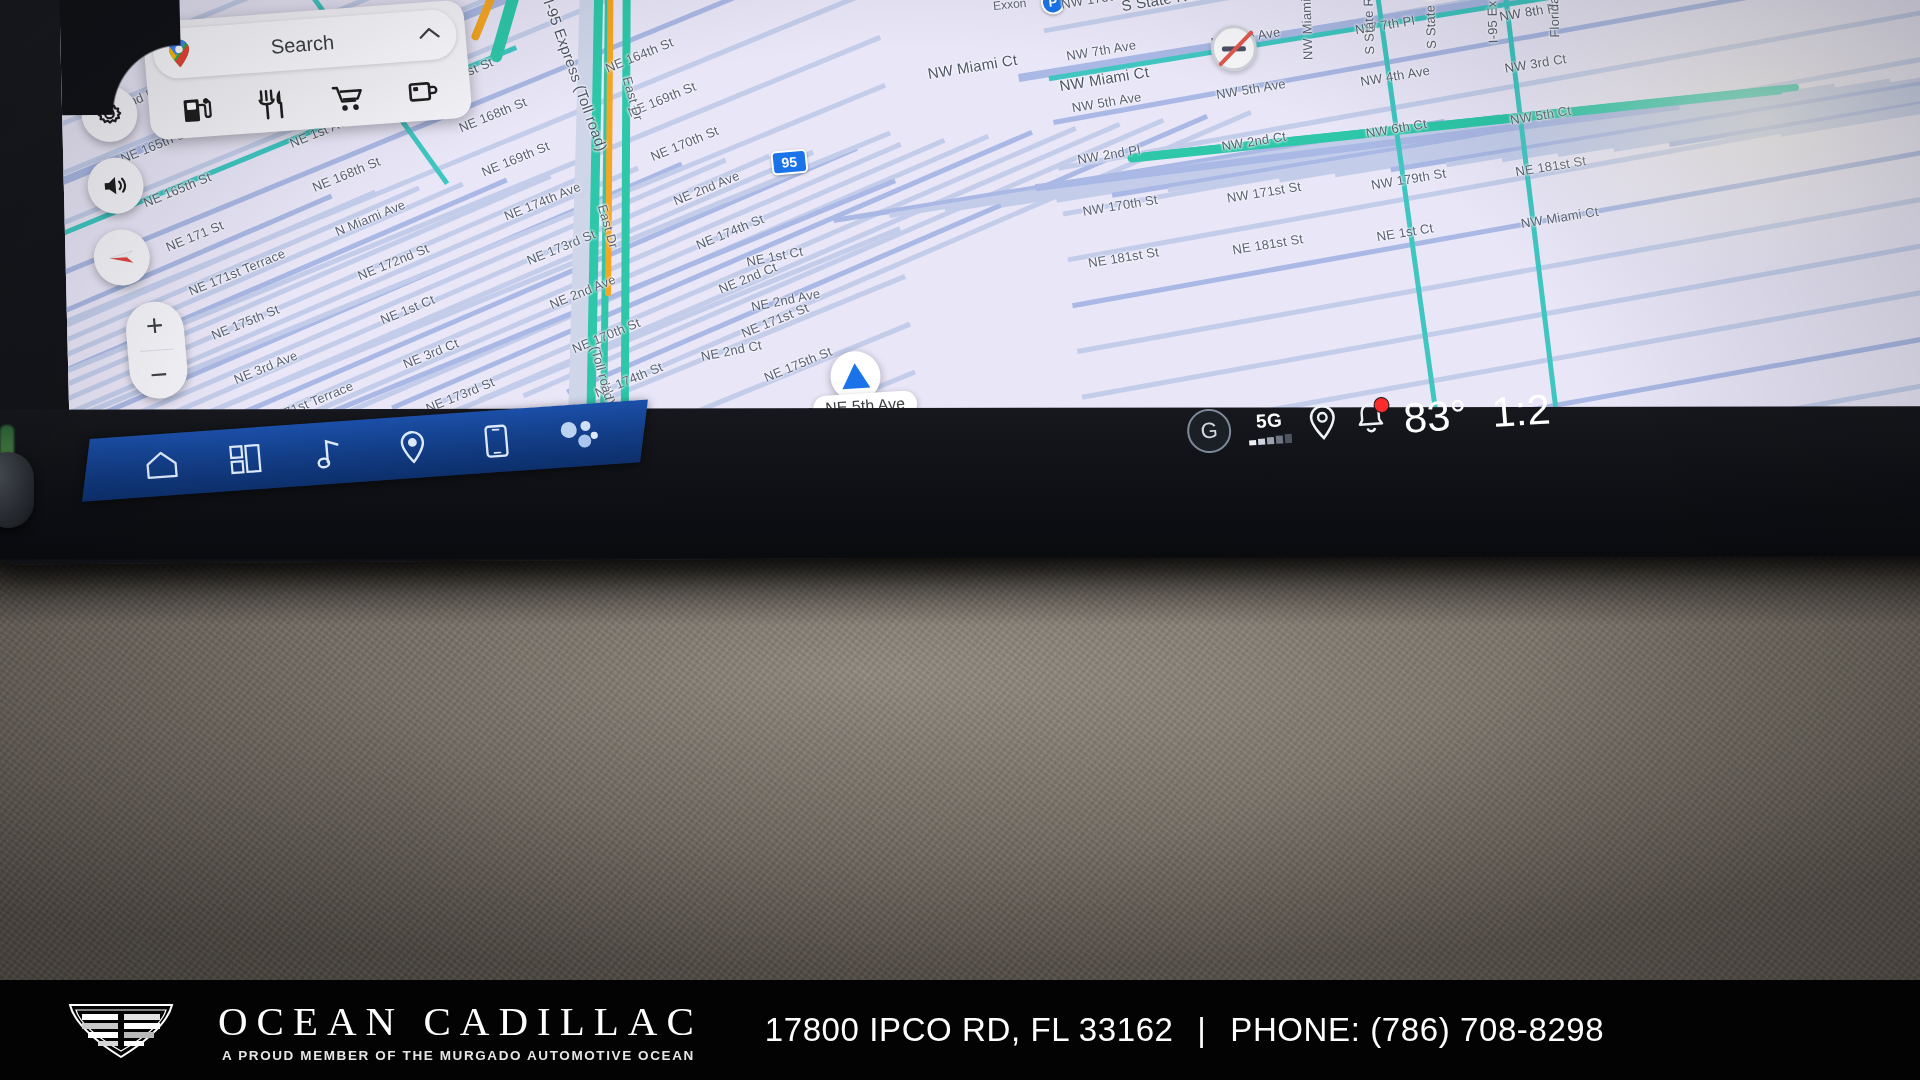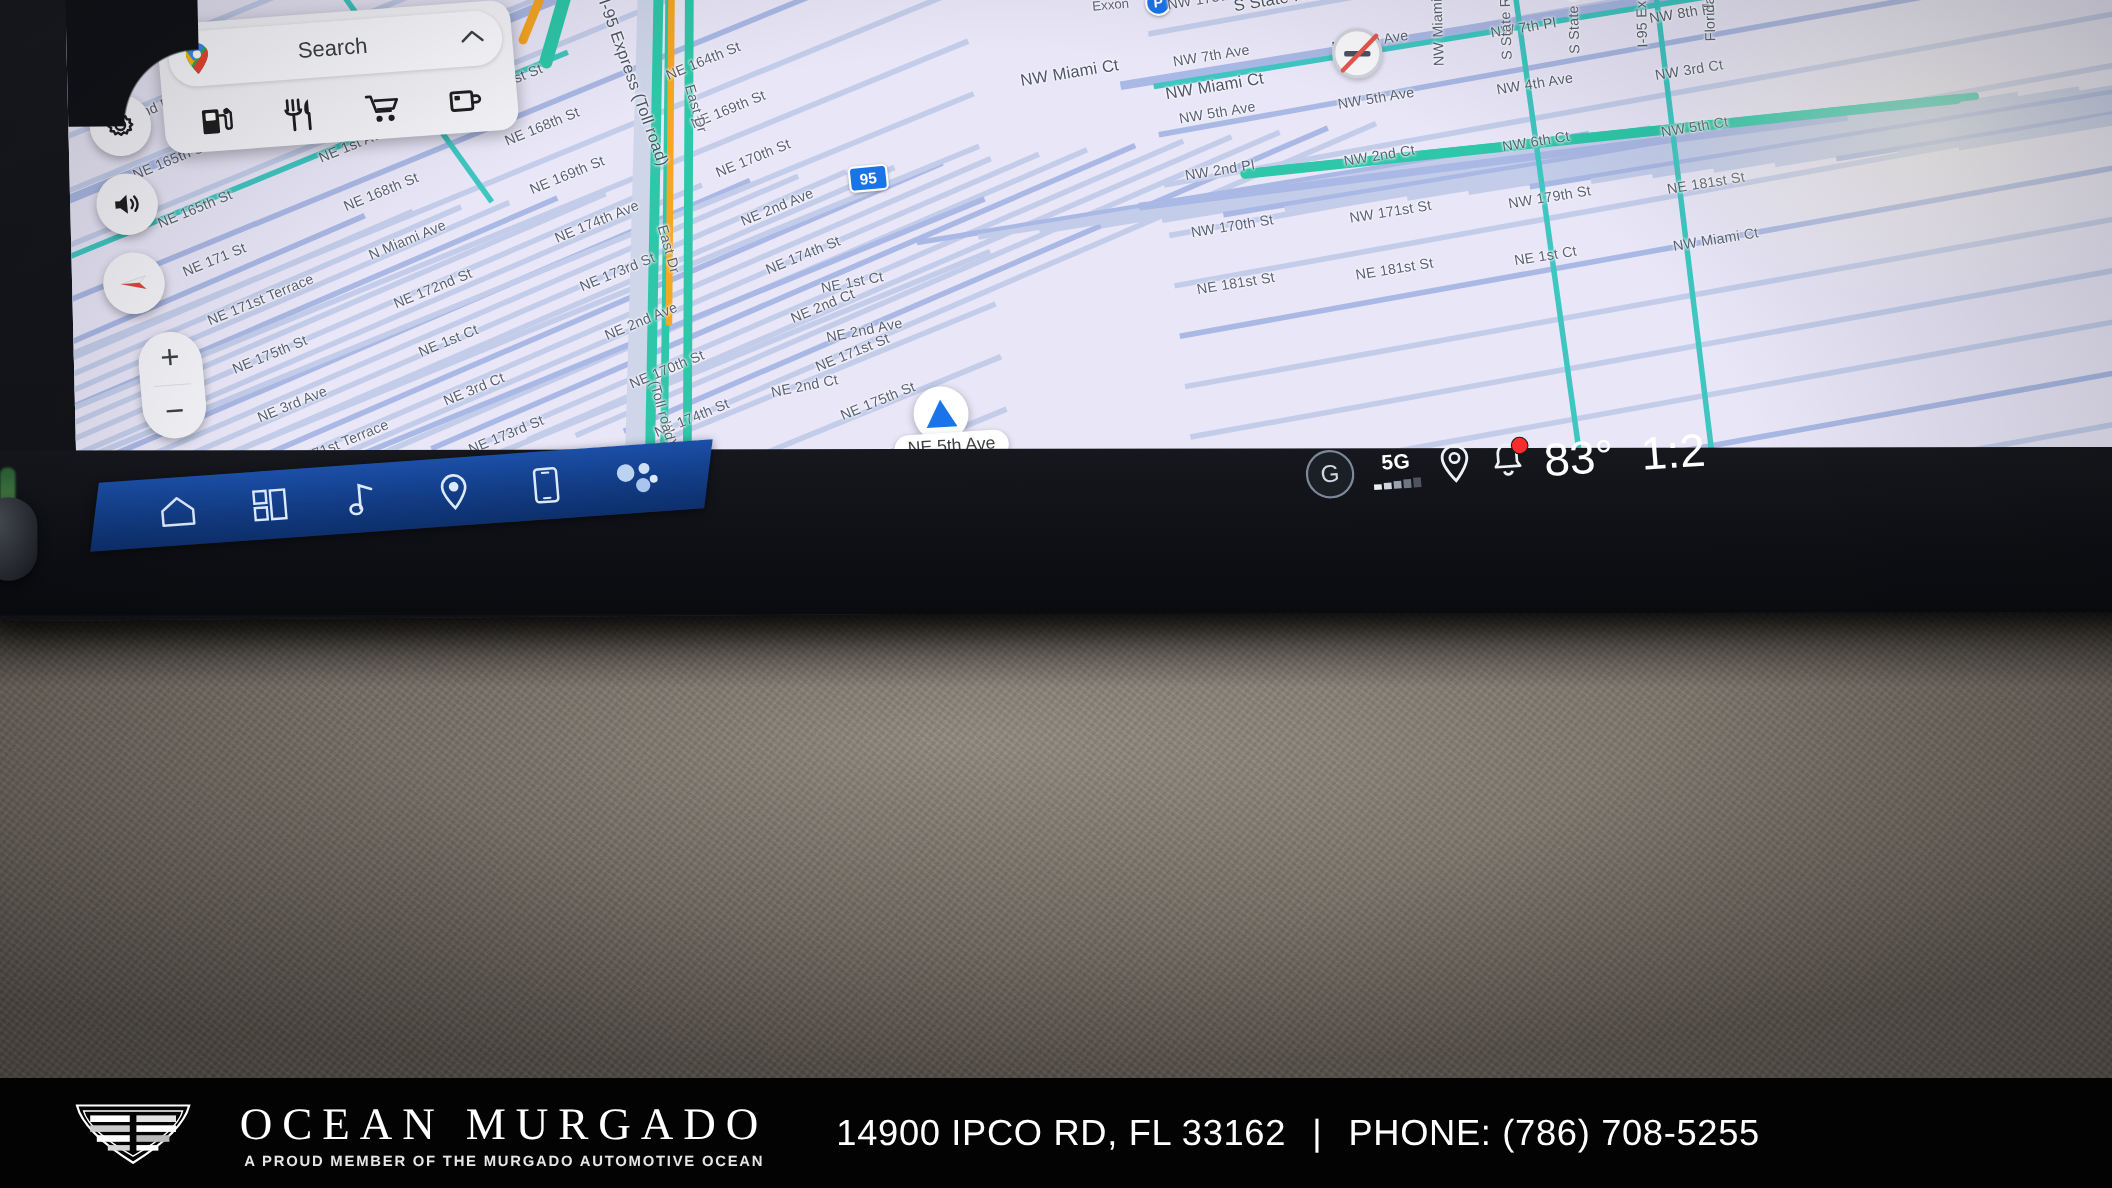--- a/index.html
+++ b/index.html
@@ -699,23 +699,23 @@
         <rect x="62" y="15" width="36" height="6" fill="#e2e2e2"></rect>
         <rect x="20" y="24" width="36" height="6" fill="#c9c9c9"></rect>
         <rect x="62" y="24" width="36" height="6" fill="#ffffff"></rect>
         <rect x="26" y="33" width="30" height="6" fill="#ffffff"></rect>
         <rect x="62" y="33" width="30" height="6" fill="#b8b8b8"></rect>
         <rect x="36" y="42" width="20" height="5" fill="#d6d6d6"></rect>
         <rect x="62" y="42" width="20" height="5" fill="#ffffff"></rect>
       </svg>
     </div>
     <div id="dealer-text">
-      <div id="dealer-name">OCEAN MURGADO</div>
+      <div id="dealer-name">OCEAN CADILLAC</div>
       <div id="dealer-sub">A PROUD MEMBER OF THE  MURGADO AUTOMOTIVE OCEAN</div>
     </div>
     <div id="dealer-contact">
-      <span>14900 IPCO RD, FL 33162</span>
+      <span>17800 IPCO RD, FL 33162</span>
       <span class="sep">|</span>
-      <span>PHONE: (786) 708-5255</span>
+      <span>PHONE: (786) 708-8298</span>
     </div>
   </div>
 
 </div>
 
 </body></html>

